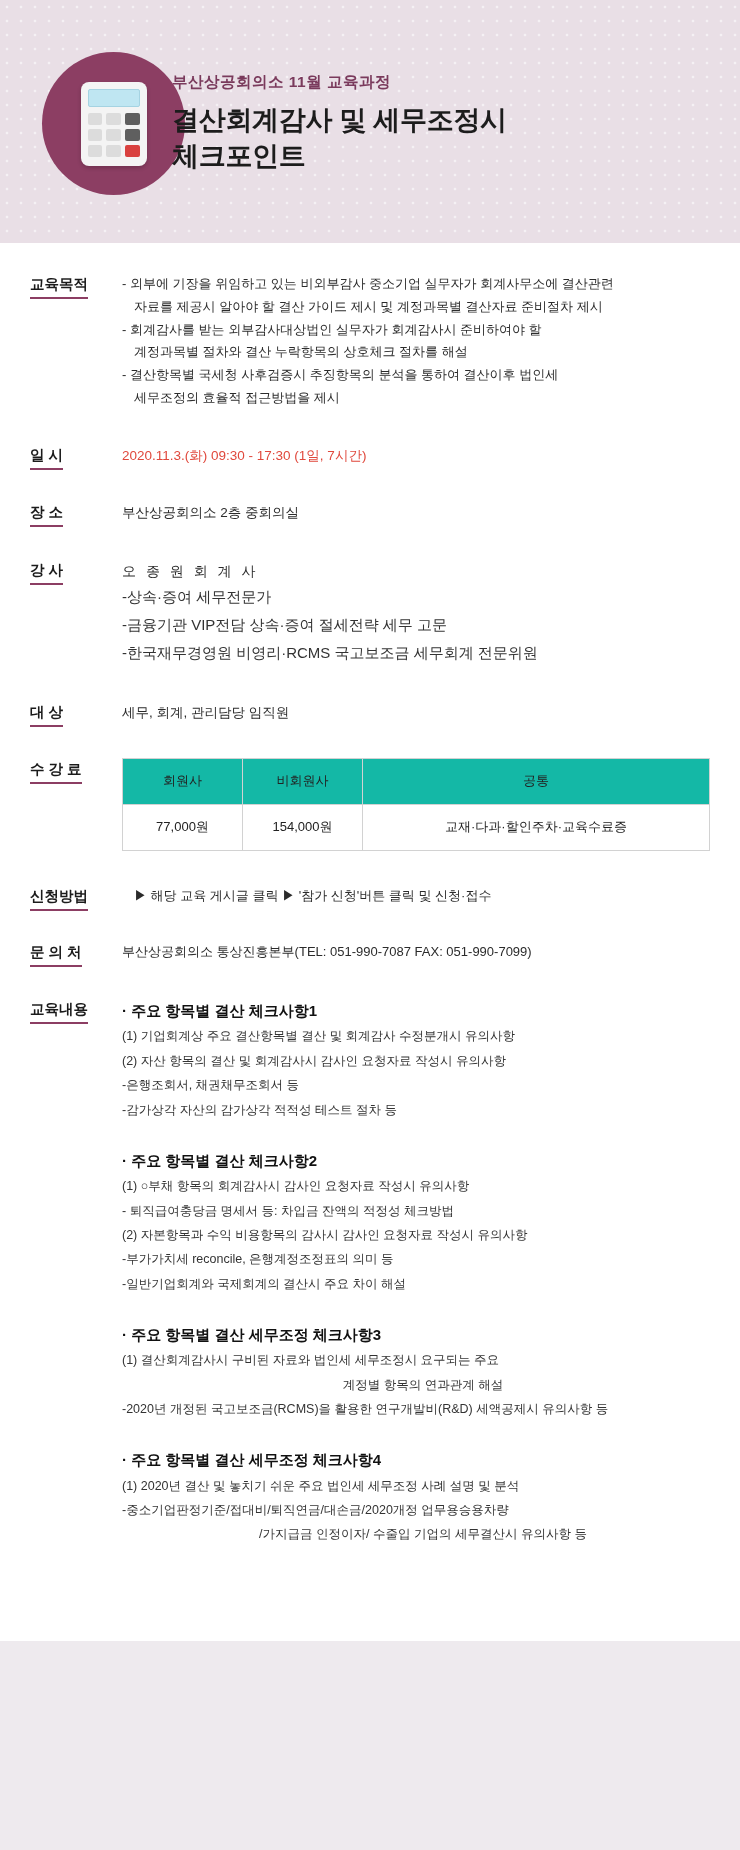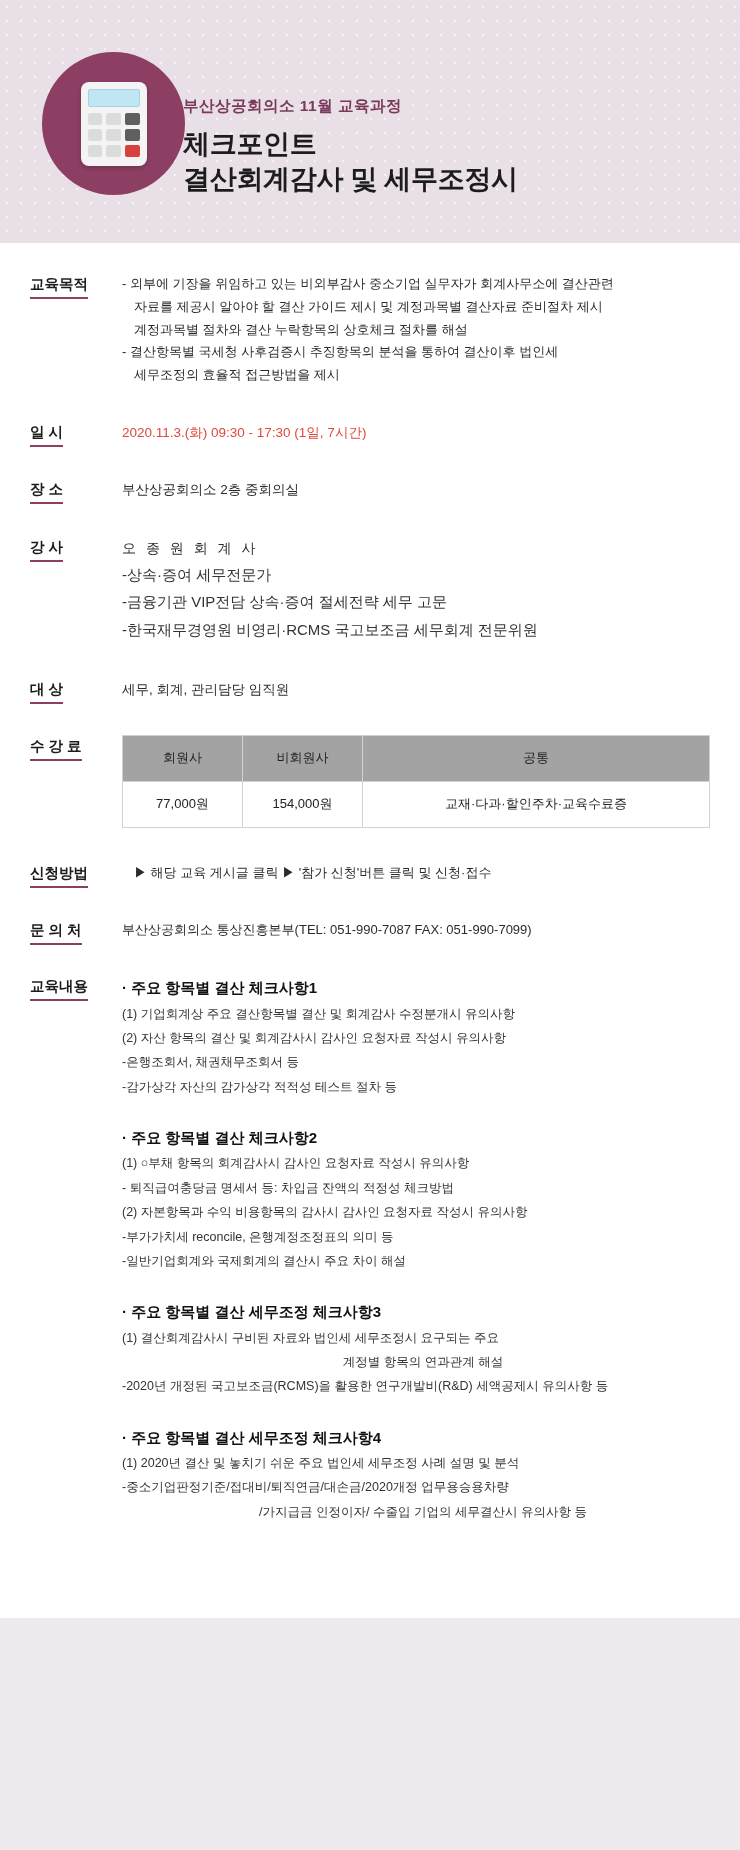--- a/index.html
+++ b/index.html
@@ -17,24 +17,24 @@
     position: relative;
     height: 243px;
     background: #e9dfe6;
     background-image:
       radial-gradient(circle, rgba(255,255,255,0.55) 1.5px, transparent 1.6px);
     background-size: 14px 14px;
     overflow: hidden;
   }
   .header-inner {
     position: absolute;
-    left: 11px; right: 0; top: 48px;
+    left: 0; right: 0; top: 48px;
     height: 150px;
     display: flex;
-    align-items: flex-end;
+    align-items: center;
   }
   .badge-circle {
     position: absolute;
     left: 42px; top: 52px;
     width: 143px; height: 143px;
     border-radius: 50%;
     background: #8c3e63;
     display: flex; align-items: center; justify-content: center;
   }
   .calc {
@@ -96,21 +96,21 @@
     border-collapse: collapse;
     width: 100%;
     font-size: 13px;
   }
   table.fee th, table.fee td {
     border: 1px solid #d2d2d2;
     text-align: center;
     padding: 11px 4px;
     font-weight: normal;
   }
-  table.fee th { background: #a3a3a3; color: #222; }
+  table.fee th { background: #14b8a6; color: #222; }
   table.fee td { color: #222; }
   .col-a { width: 120px; }
   .col-b { width: 120px; }
 
   .note { color: #8a8a8a; font-size: 12.5px; }
 
   .contact-text { font-size: 13px; }
 
   
   .curric { padding-left: 0; }
@@ -141,36 +141,37 @@
           <div class="calc-key"></div>
           <div class="calc-key"></div>
           <div class="calc-key red"></div>
         </div>
       </div>
     </div>
     <div class="header-inner">
       <div class="header-text">
         <div class="header-kicker">부산상공회의소 11월 교육과정</div>
         <div class="header-title">
+          <div>결산회계감사 및 세무조정시</div>
           <div>체크포인트</div>
-          <div>결산회계감사 및 세무조정시</div>
         </div>
       </div>
     </div>
   </div>
 
   <div class="content">
 
     <div class="row sec">
       <div class="label-col">
         <span class="bar">교육목적</span>
       </div>
       <div class="val-col">
         <p>- 외부에 기장을 위임하고 있는 비외부감사 중소기업 실무자가 회계사무소에 결산관련</p>
         <p class="indent">자료를 제공시 알아야 할 결산 가이드 제시 및 계정과목별 결산자료 준비절차 제시</p>
+        <p>- 회계감사를 받는 외부감사대상법인 실무자가 회계감사시 준비하여야 할</p>
         <p class="indent">계정과목별 절차와 결산 누락항목의 상호체크 절차를 해설</p>
         <p>- 결산항목별 국세청 사후검증시 추징항목의 분석을 통하여 결산이후 법인세</p>
         <p class="indent">세무조정의 효율적 접근방법을 제시</p>
       </div>
     </div>
 
     <div class="row sec">
       <div class="label-col">
         <span class="bar">일      시</span>
       </div>

